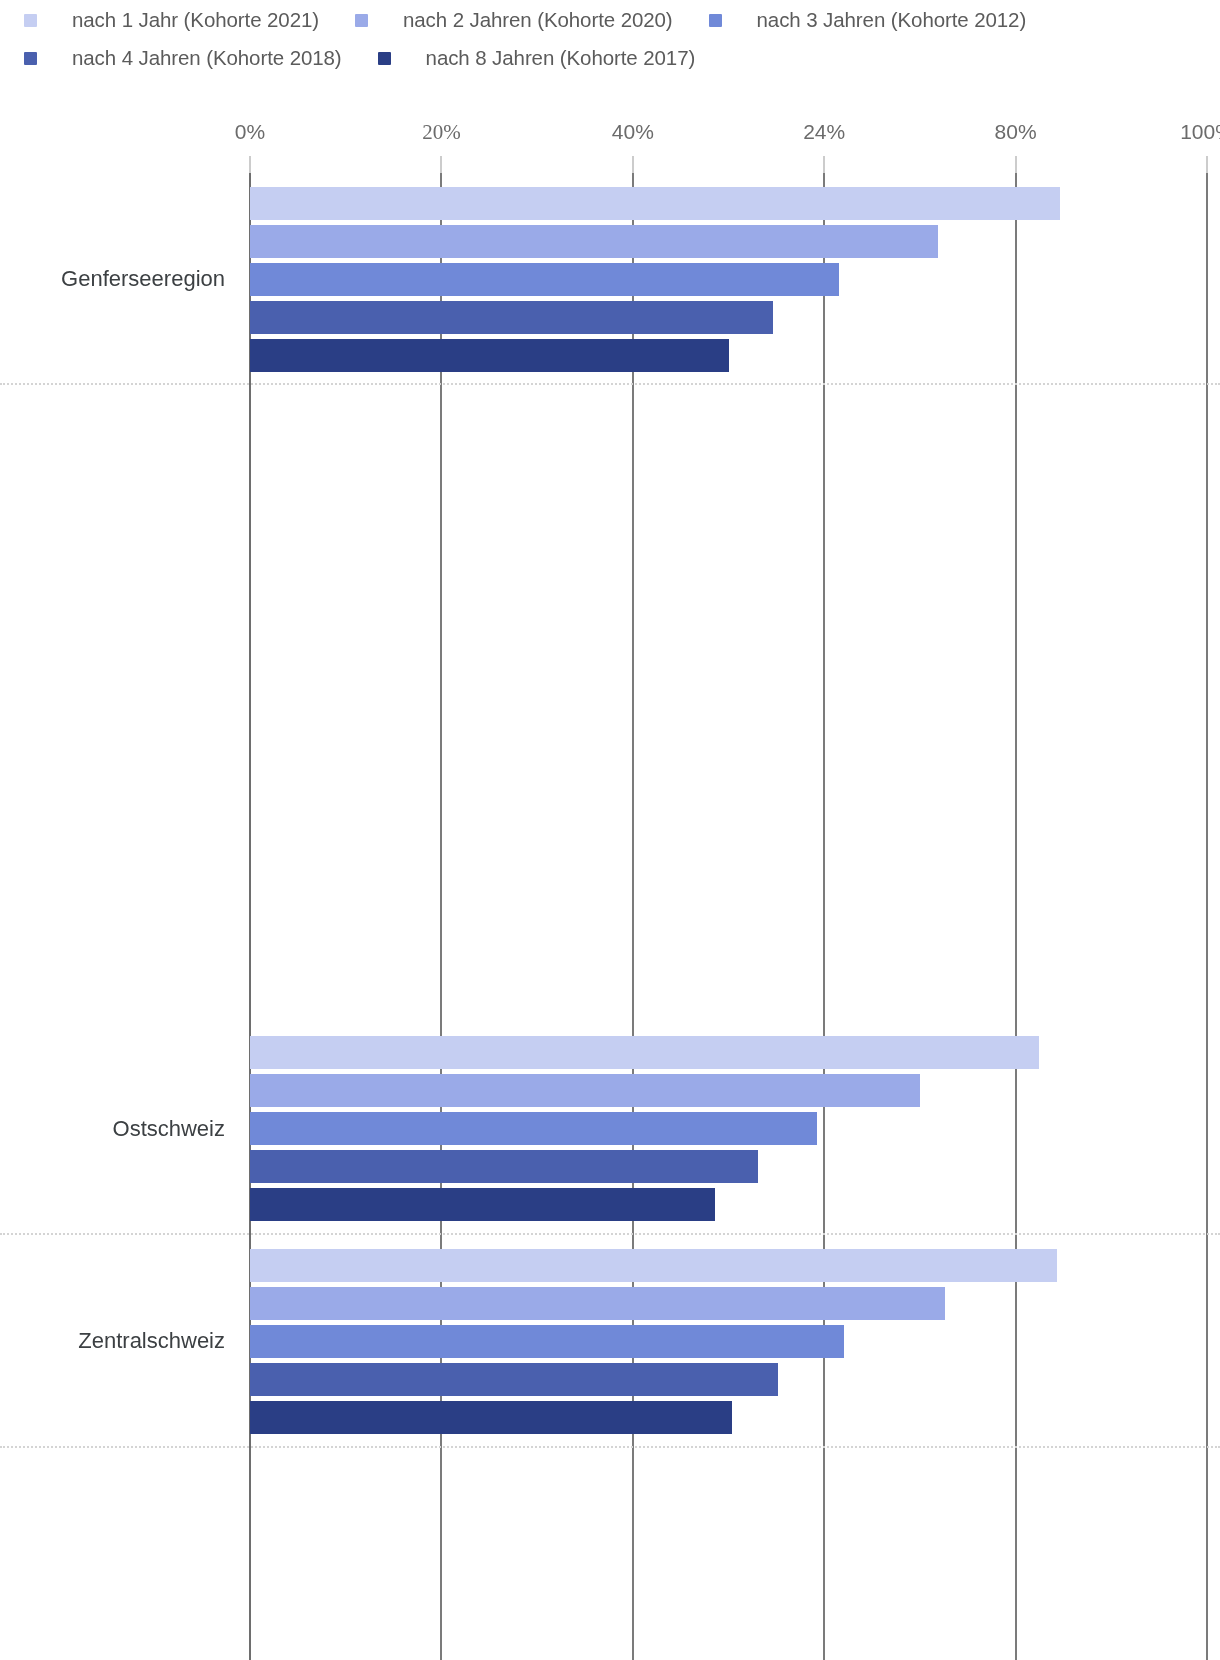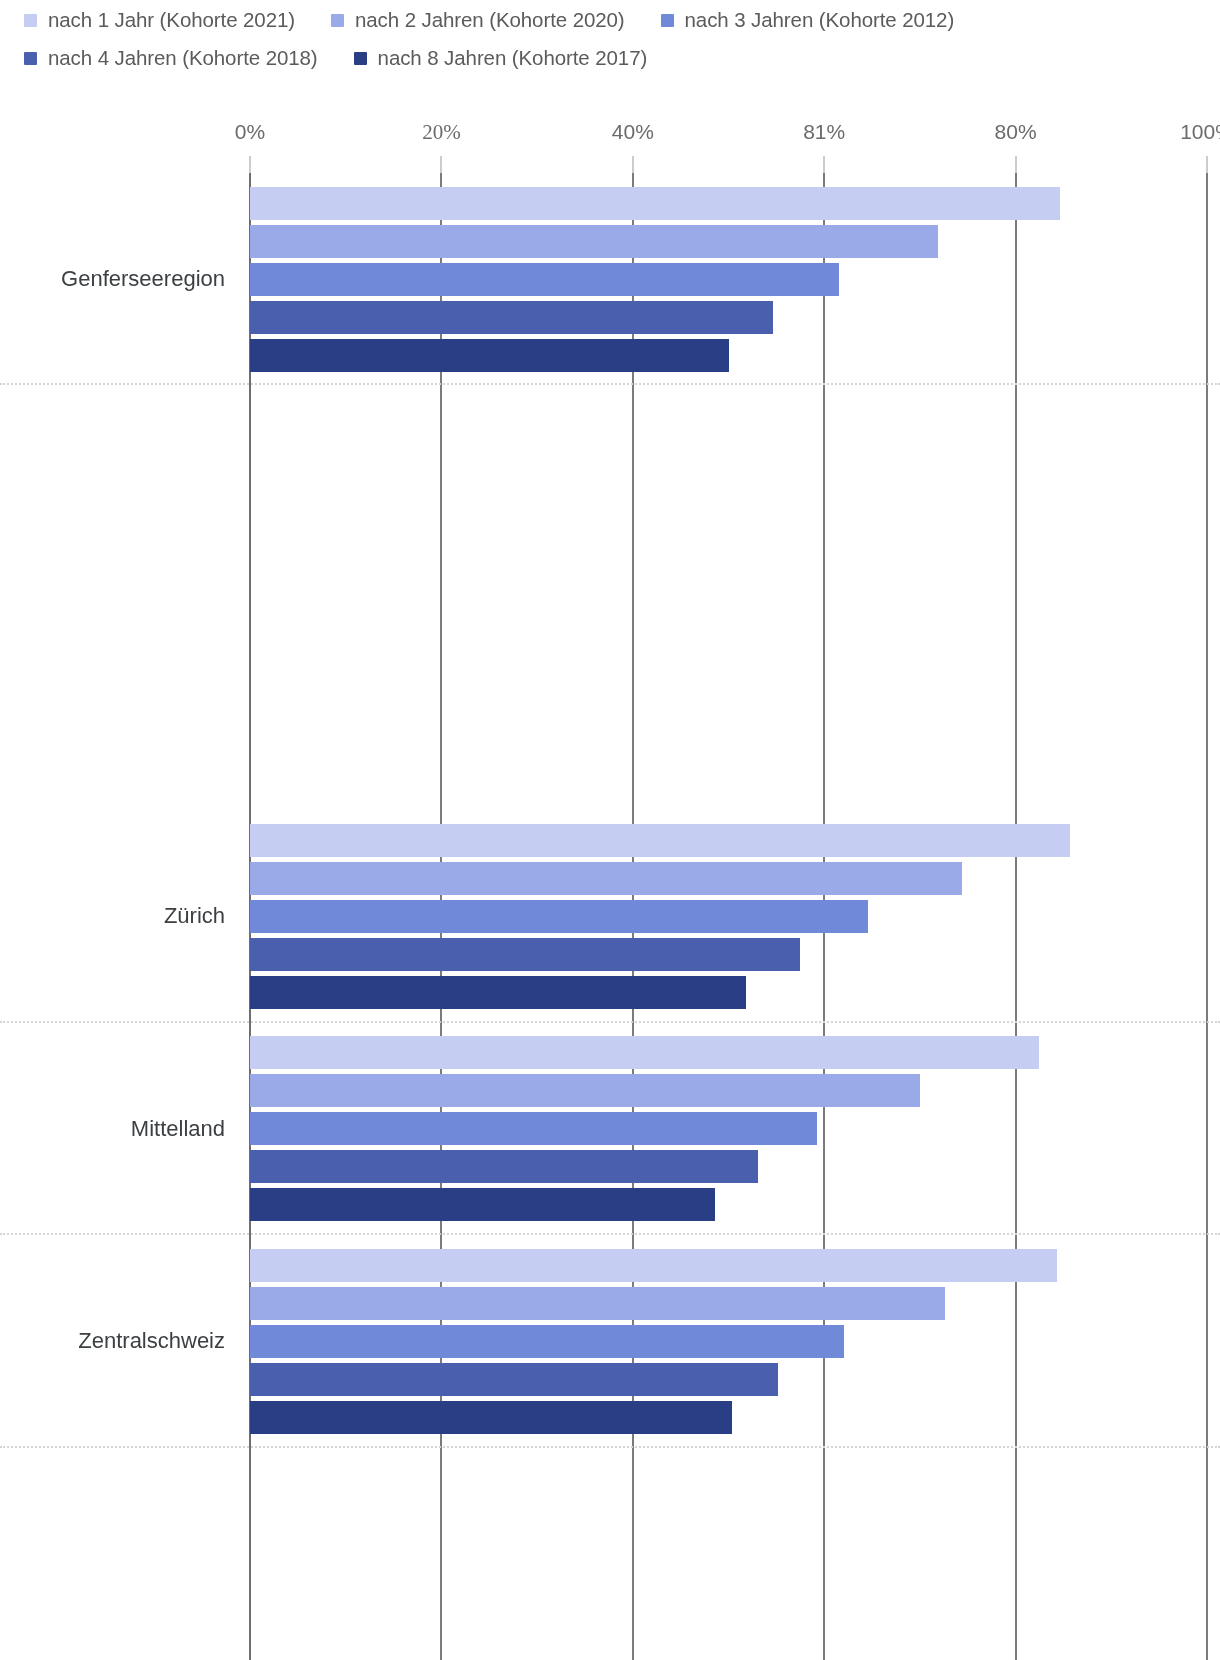--- a/index.html
+++ b/index.html
@@ -38,20 +38,21 @@
     height: 13px;
     margin-right: 11px;
     flex: 0 0 auto;
     border-radius: 1px;
   }
   .legend-label {
     font-size: 20.5px;
     color: #5b5b5b;
     white-space: nowrap;
     letter-spacing: -0.1px;
+    margin-left: 24px;
   }
 
   
   #plot {
     position: absolute;
     left: 0;
     top: 120px;
     width: 1220px;
     height: 1540px;
   }
@@ -176,21 +177,21 @@
   </div>
 
 <div id="plot">
   <div id="xaxis-labels">
       <div class="xlabel" style="left: 250px;">0%</div>
       <div class="xtick" style="left: 250px;"></div>
       <div class="xlabel" style="left: 441.4px; font-family: Liberation Serif, serif;">20%</div>
       <div class="xtick" style="left: 441.4px;"></div>
       <div class="xlabel" style="left: 632.8px;">40%</div>
       <div class="xtick" style="left: 632.8px;"></div>
-      <div class="xlabel" style="left: 824.2px;">81%</div>
+      <div class="xlabel" style="left: 824.2px;">24%</div>
       <div class="xtick" style="left: 824.2px;"></div>
       <div class="xlabel" style="left: 1015.6px;">80%</div>
       <div class="xtick" style="left: 1015.6px;"></div>
       <div class="xlabel" style="left: 1207px;">100%</div>
       <div class="xtick" style="left: 1207px;"></div>
     </div>
   <div id="grid">
       <div class="gridline axis0" style="left: 250px;"></div>
       <div class="gridline" style="left: 441.4px;"></div>
       <div class="gridline" style="left: 632.8px;"></div>
@@ -213,43 +214,22 @@
           </div>
           <div class="bar-row" title="nach 4 Jahren (Kohorte 2018) — Genferseeregion: 54.6%" style="top: 127.714px; width: 522.522px;">
             <div class="bar" style="background: rgb(74, 96, 174);"></div>
           </div>
           <div class="bar-row" title="nach 5 Jahren (Kohorte 2017) — Genferseeregion: 50%" style="top: 165.714px; width: 478.5px;">
             <div class="bar" style="background: rgb(42, 62, 133);"></div>
           </div>
         </div>
         <div class="group-sep"></div>
       </div>
-      <div class="group" style="top: 637.286px; height: 212.429px;">
-        <div class="group-label">Zürich</div>
-        <div class="bars">
-          <div class="bar-row" title="nach 1 Jahr (Kohorte 2021) — Zürich: 85.7%" style="top: 13.7143px; width: 820.149px;">
-            <div class="bar" style="background: rgb(197, 206, 242);"></div>
-          </div>
-          <div class="bar-row" title="nach 2 Jahren (Kohorte 2020) — Zürich: 74.4%" style="top: 51.7143px; width: 712.008px;">
-            <div class="bar" style="background: rgb(154, 170, 232);"></div>
-          </div>
-          <div class="bar-row" title="nach 3 Jahren (Kohorte 2019) — Zürich: 64.6%" style="top: 89.7143px; width: 618.222px;">
-            <div class="bar" style="background: rgb(112, 137, 216);"></div>
-          </div>
-          <div class="bar-row" title="nach 4 Jahren (Kohorte 2018) — Zürich: 57.5%" style="top: 127.714px; width: 550.275px;">
-            <div class="bar" style="background: rgb(74, 96, 174);"></div>
-          </div>
-          <div class="bar-row" title="nach 5 Jahren (Kohorte 2017) — Zürich: 51.8%" style="top: 165.714px; width: 495.726px;">
-            <div class="bar" style="background: rgb(42, 62, 133);"></div>
-          </div>
-        </div>
-        <div class="group-sep"></div>
-      </div>
       <div class="group" style="top: 849.714px; height: 212.429px;">
-        <div class="group-label">Mittelland</div>
+        <div class="group-label">Ostschweiz</div>
         <div class="bars">
           <div class="bar-row" title="nach 1 Jahr (Kohorte 2021) — Ostschweiz: 82.4%" style="top: 13.7143px; width: 788.568px;">
             <div class="bar" style="background: rgb(197, 206, 242);"></div>
           </div>
           <div class="bar-row" title="nach 2 Jahren (Kohorte 2020) — Ostschweiz: 70%" style="top: 51.7143px; width: 669.9px;">
             <div class="bar" style="background: rgb(154, 170, 232);"></div>
           </div>
           <div class="bar-row" title="nach 3 Jahren (Kohorte 2019) — Ostschweiz: 59.2%" style="top: 89.7143px; width: 566.544px;">
             <div class="bar" style="background: rgb(112, 137, 216);"></div>
           </div>

